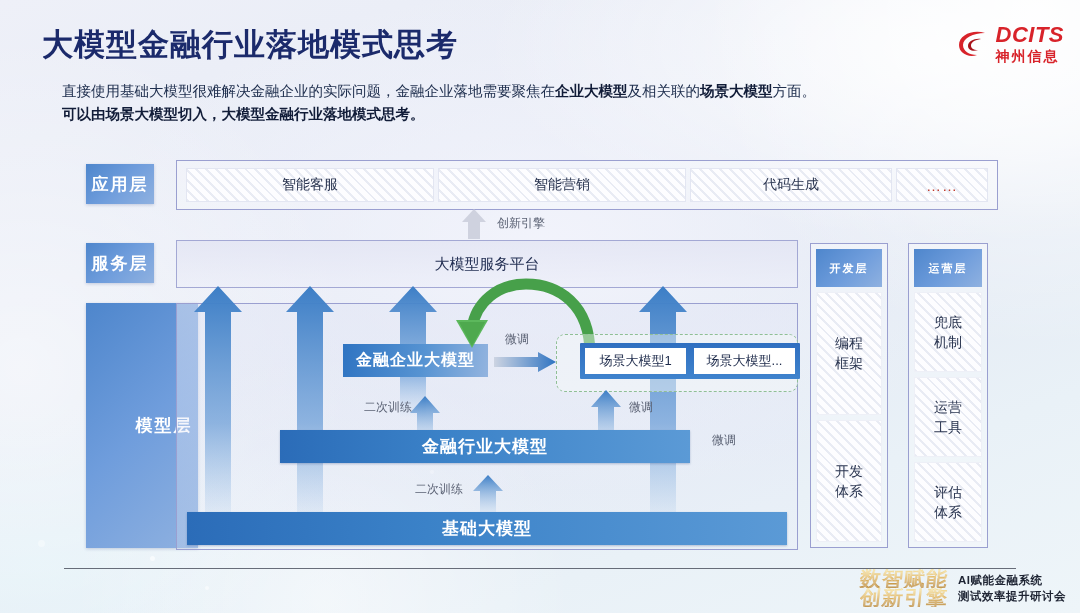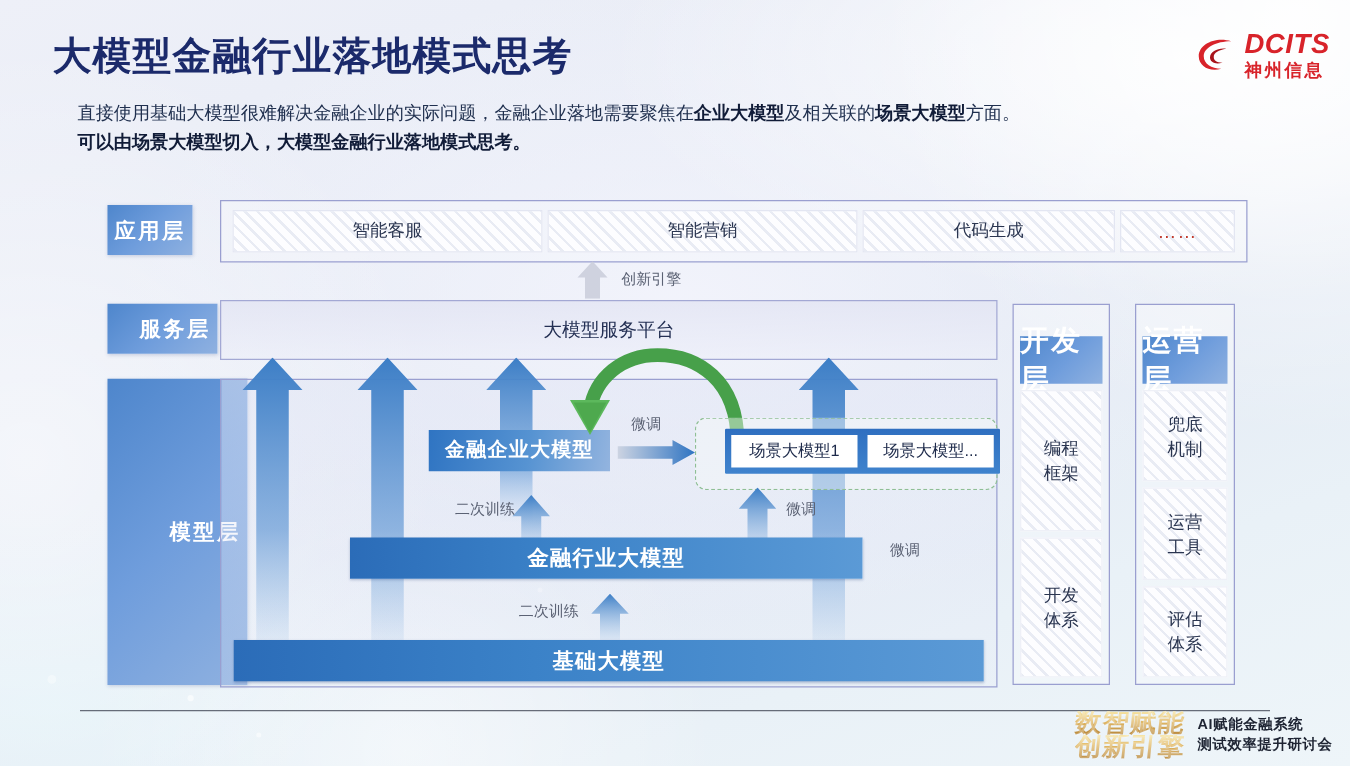--- a/index.html
+++ b/index.html
@@ -66,22 +66,22 @@
   .scene-wrap{position:absolute;border:1px dashed #8fbf95;border-radius:9px;
     background:rgba(247,250,248,.45);}
   .scene-inner{position:absolute;background:linear-gradient(180deg,#2f6fc0,#3f83cd);
     display:flex;align-items:center;gap:8px;padding:5px;box-sizing:border-box;border-radius:1px;}
   .scene-chip{flex:1;background:#fff;display:flex;align-items:center;justify-content:center;
     font-size:13px;color:#1d2a4a;height:100%;}
 
   .side-col{position:absolute;border:1px solid #9a9fd0;background:rgba(255,255,255,.3);
     display:flex;flex-direction:column;padding:5px;box-sizing:border-box;gap:5px;}
   .side-head{height:38px;flex:0 0 38px;display:flex;align-items:center;justify-content:center;
-    color:#fff;font-weight:bold;font-size:23px;letter-spacing:2px;
-    background:linear-gradient(135deg,#4e86cc 0%,#6f9ddc 55%,#8fb1e0 100%);margin-top:20px;}
+    color:#fff;font-weight:bold;font-size:11px;letter-spacing:2px;
+    background:linear-gradient(135deg,#4e86cc 0%,#6f9ddc 55%,#8fb1e0 100%);}
   .side-cell{flex:1;display:flex;align-items:center;justify-content:center;text-align:center;
     font-size:14px;color:#2a3550;line-height:20px;border:1px solid #eef0f7;}
 
   .cap{position:absolute;font-size:12px;color:#5b6274;white-space:nowrap;}
   .arrow-up{position:absolute;}
 
   .wm{position:absolute;right:14px;bottom:6px;display:flex;align-items:center;gap:10px;}
   .wm-logo{font-size:21px;font-weight:bold;line-height:19px;letter-spacing:1px;
     background:linear-gradient(180deg,#f7e6a8 0%,#e0b765 45%,#b8873a 100%);
     -webkit-background-clip:text;background-clip:text;color:transparent;
@@ -111,21 +111,21 @@
       <path d="M26 12 C20 11 13 14 13 19 C13 23 18 25 23 23 C18 23 16 21 16 18.5 C16 15 20 13 26 12 Z" fill="#a8141b"></path>
     </svg>
   </span>
   <span class="logo-text">
     <span class="logo-en">DCITS</span>
     <span class="logo-cn">神州信息</span>
   </span>
 </div>
 
 <div class="layer-label" style="left:86px;top:164px;width:68px;height:40px;">应用层</div>
-<div class="layer-label" style="left:86px;top:243px;width:68px;height:40px;padding-left:20px;">服务层</div>
+<div class="layer-label" style="left:86px;top:243px;width:68px;height:40px;">服务层</div>
 <div class="layer-label tall" style="left:86px;top:303px;width:68px;height:245px;padding-left:44px;">模型层</div>
 
 <div class="panel" style="left:176px;top:160px;width:820px;height:48px;"></div>
 <div class="app-box hatch" style="left:186px;width:246px;">智能客服</div>
 <div class="app-box hatch" style="left:438px;width:246px;">智能营销</div>
 <div class="app-box hatch" style="left:690px;width:200px;">代码生成</div>
 <div class="app-box hatch" style="left:896px;width:90px;">
   <span class="dots">……</span>
 </div>
 

